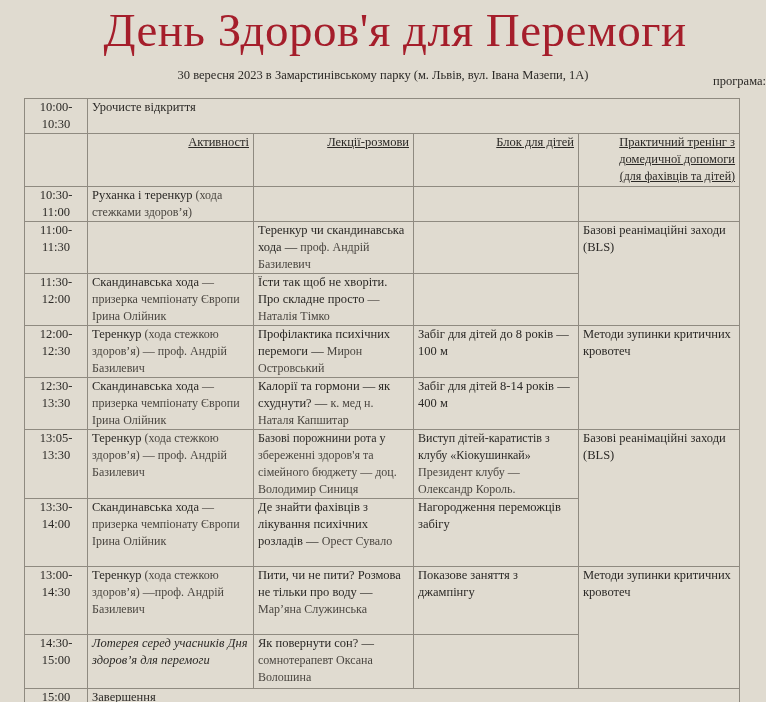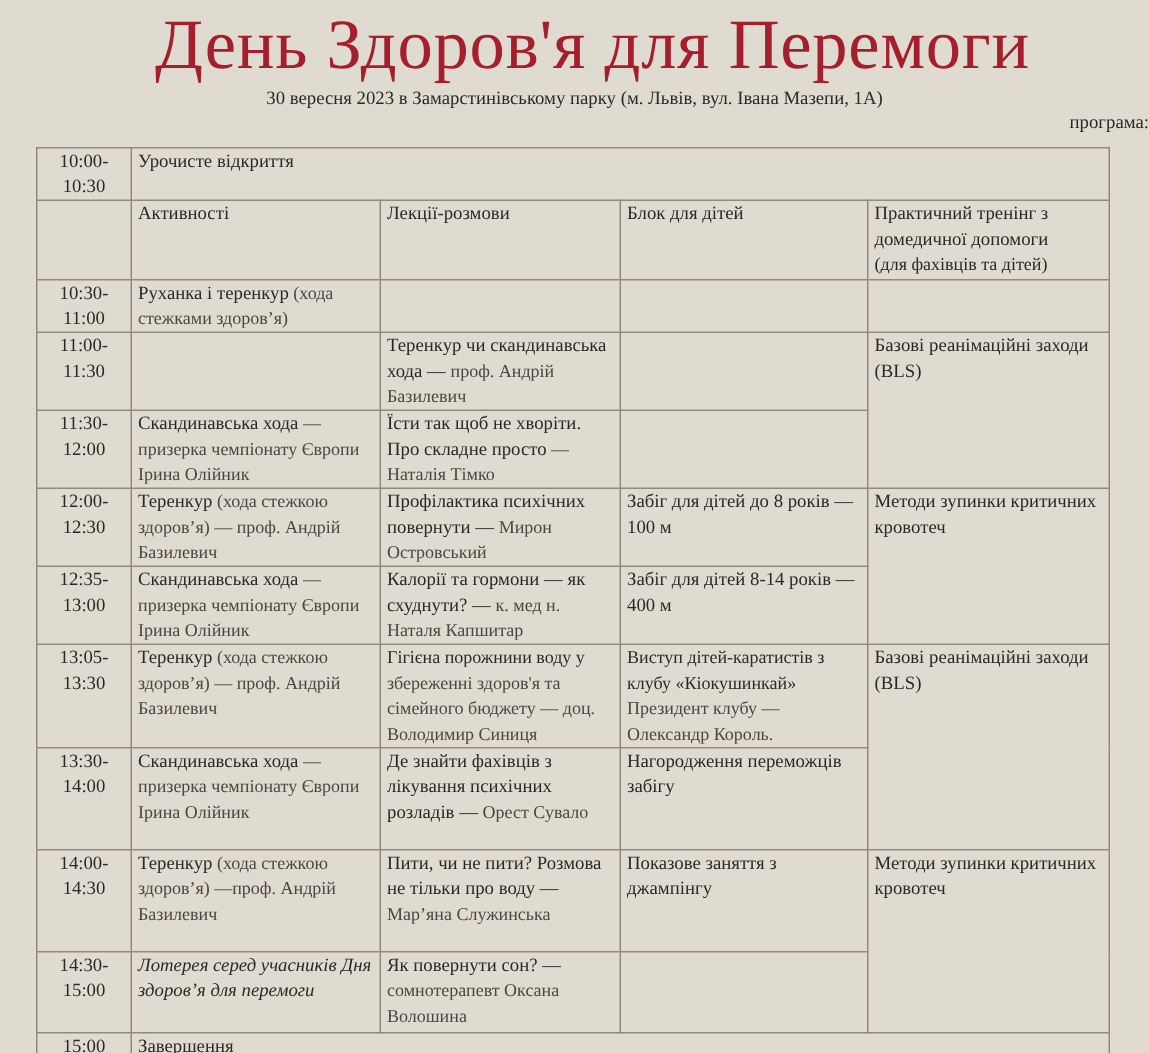--- a/index.html
+++ b/index.html
@@ -12,21 +12,21 @@
   }
   .title {
     position: absolute; left: 12px; top: 4px; width: 766px;
     text-align: center;
     font-family: "Liberation Serif", "DejaVu Serif", serif;
     font-size: 47px; line-height: 52px;
     color: #a51e2b;
     letter-spacing: 0.5px;
   }
   .subtitle {
-    position: absolute; left: 0; top: 57px; width: 766px;
+    position: absolute; left: 0; top: 67px; width: 766px;
     text-align: center;
     font-family: "Liberation Serif", serif;
     font-size: 12.5px; line-height: 16px;
     color: #2b2926;
   }
   .program-label {
     position: absolute; left: 0; top: 73px; width: 766px;
     text-align: right;
     font-family: "Liberation Serif", serif;
     font-size: 12.5px; line-height: 16px;
@@ -48,21 +48,21 @@
   col.c-time { width: 63px; }
   col.c-act { width: 166px; }
   col.c-lec { width: 160px; }
   col.c-kid { width: 165px; }
   col.c-tr { width: 161px; }
   td.time { text-align: center; vertical-align: top; padding-top: 1px; margin-left: 40px; }
   td.center { vertical-align: middle; }
   td.mid { vertical-align: middle; }
   .b { font-weight: normal; font-family: "Liberation Serif", serif; }
   .light { color: #4a4640; font-size: 12px; }
-  .header-cell { text-align: left; vertical-align: middle; }
+  .header-cell { text-align: right; vertical-align: middle; text-decoration: underline; }
   .h-sub { font-size: 12px; }
 </style>
 </head>
 <body>
 
 <div class="title">День Здоров'я для Перемоги</div>
 <div class="subtitle">30 вересня 2023 в Замарстинівському парку (м. Львів, вул. Івана Мазепи, 1А)</div>
 <div class="program-label">програма:</div>
 
 <table class="schedule">
@@ -111,49 +111,49 @@
     <tr style="height:52px">
       <td class="time">11:30-12:00</td>
       <td><span class="b">Скандинавська хода</span><span class="light"> — призерка чемпіонату Європи Ірина Олійник</span></td>
       <td><span class="b">Їсти так щоб не хворіти. Про складне просто</span><span class="light"> —Наталія Тімко</span></td>
       <td></td>
     </tr>
 
     <tr style="height:52px">
       <td class="time">12:00-12:30</td>
       <td><span class="b">Теренкур</span><span class="light"> (хода стежкою здоров’я) — проф. Андрій Базилевич</span></td>
-      <td><span class="b">Профілактика психічних повернути — </span><span class="light">Мирон Островський</span></td>
+      <td><span class="b">Профілактика психічних перемоги — </span><span class="light">Мирон Островський</span></td>
       <td class="mid"><span class="b">Забіг для дітей до 8 років — 100 м</span></td>
       <td rowspan="2" class="mid">Методи зупинки критичних кровотеч</td>
     </tr>
 
     <tr style="height:52px">
-      <td class="time">12:35-13:00</td>
+      <td class="time">12:30-13:30</td>
       <td><span class="b">Скандинавська хода</span><span class="light"> — призерка чемпіонату Європи Ірина Олійник</span></td>
       <td><span class="b">Калорії та гормони — як схуднути? — </span><span class="light"> к. мед н. Наталя Капшитар</span></td>
       <td class="mid"><span class="b">Забіг для дітей 8-14 років — 400 м</span></td>
     </tr>
 
     <tr style="height:69px">
       <td class="time">13:05-13:30</td>
       <td class="mid"><span class="b">Теренкур</span><span class="light"> (хода стежкою здоров’я) — проф. Андрій Базилевич</span></td>
-      <td style="font-size:12px"><span class="b">Гігієна порожнини воду у </span><span class="light">збереженні здоров'я та сімейного бюджету — доц. Володимир Синиця</span></td>
+      <td style="font-size:12px"><span class="b">Базові порожнини рота у </span><span class="light">збереженні здоров'я та сімейного бюджету — доц. Володимир Синиця</span></td>
       <td style="font-size:12px"><span class="b">Виступ дітей-каратистів з клубу «Кіокушинкай»</span><span class="light"> Президент клубу — Олександр Король.</span></td>
       <td rowspan="2" class="mid">Базові реанімаційні заходи (BLS)</td>
     </tr>
 
     <tr style="height:68px">
       <td class="time">13:30-14:00</td>
       <td class="mid"><span class="b">Скандинавська хода</span><span class="light"> — призерка чемпіонату Європи Ірина Олійник</span></td>
       <td><span class="b">Де знайти фахівців з лікування психічних розладів — </span><span class="light">Орест Сувало</span></td>
       <td class="mid"><span class="b">Нагородження переможців забігу</span></td>
     </tr>
 
     <tr style="height:68px">
-      <td class="time">14:00-14:30</td>
+      <td class="time">13:00-14:30</td>
       <td class="mid"><span class="b">Теренкур</span><span class="light"> (хода стежкою здоров’я) —проф. Андрій Базилевич</span></td>
       <td><span class="b">Пити, чи не пити? Розмова не тільки про воду — </span><span class="light">Мар’яна Служинська</span></td>
       <td class="mid"><span>Показове заняття з джампінгу</span></td>
       <td rowspan="2" class="mid">Методи зупинки критичних кровотеч</td>
     </tr>
 
     <tr style="height:54px">
       <td class="time">14:30-15:00</td>
       <td><span class="b" style="font-style:italic">Лотерея серед учасників Дня здоров’я для перемоги</span></td>
       <td><span class="b">Як повернути сон? — </span><span class="light">сомнотерапевт Оксана Волошина</span></td>

